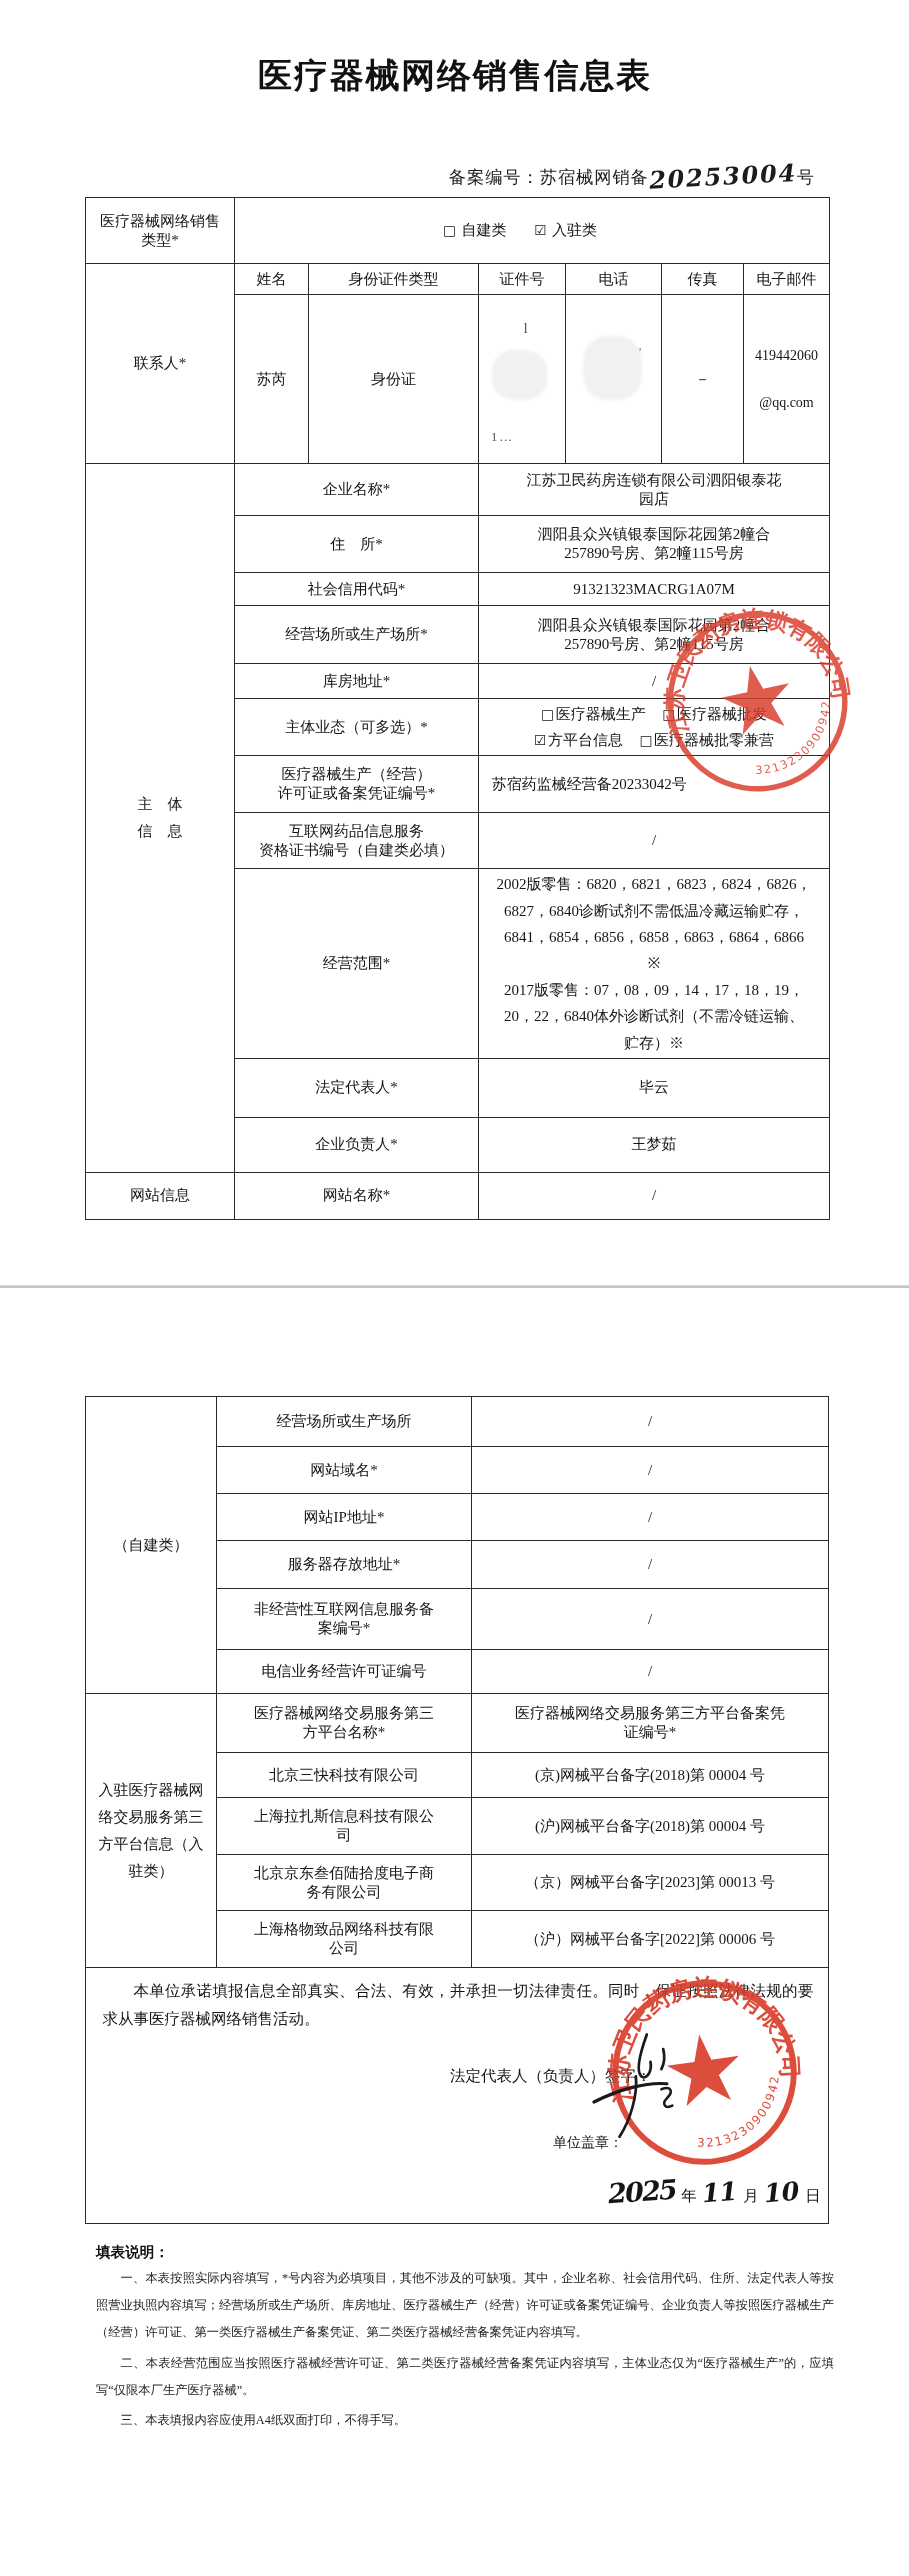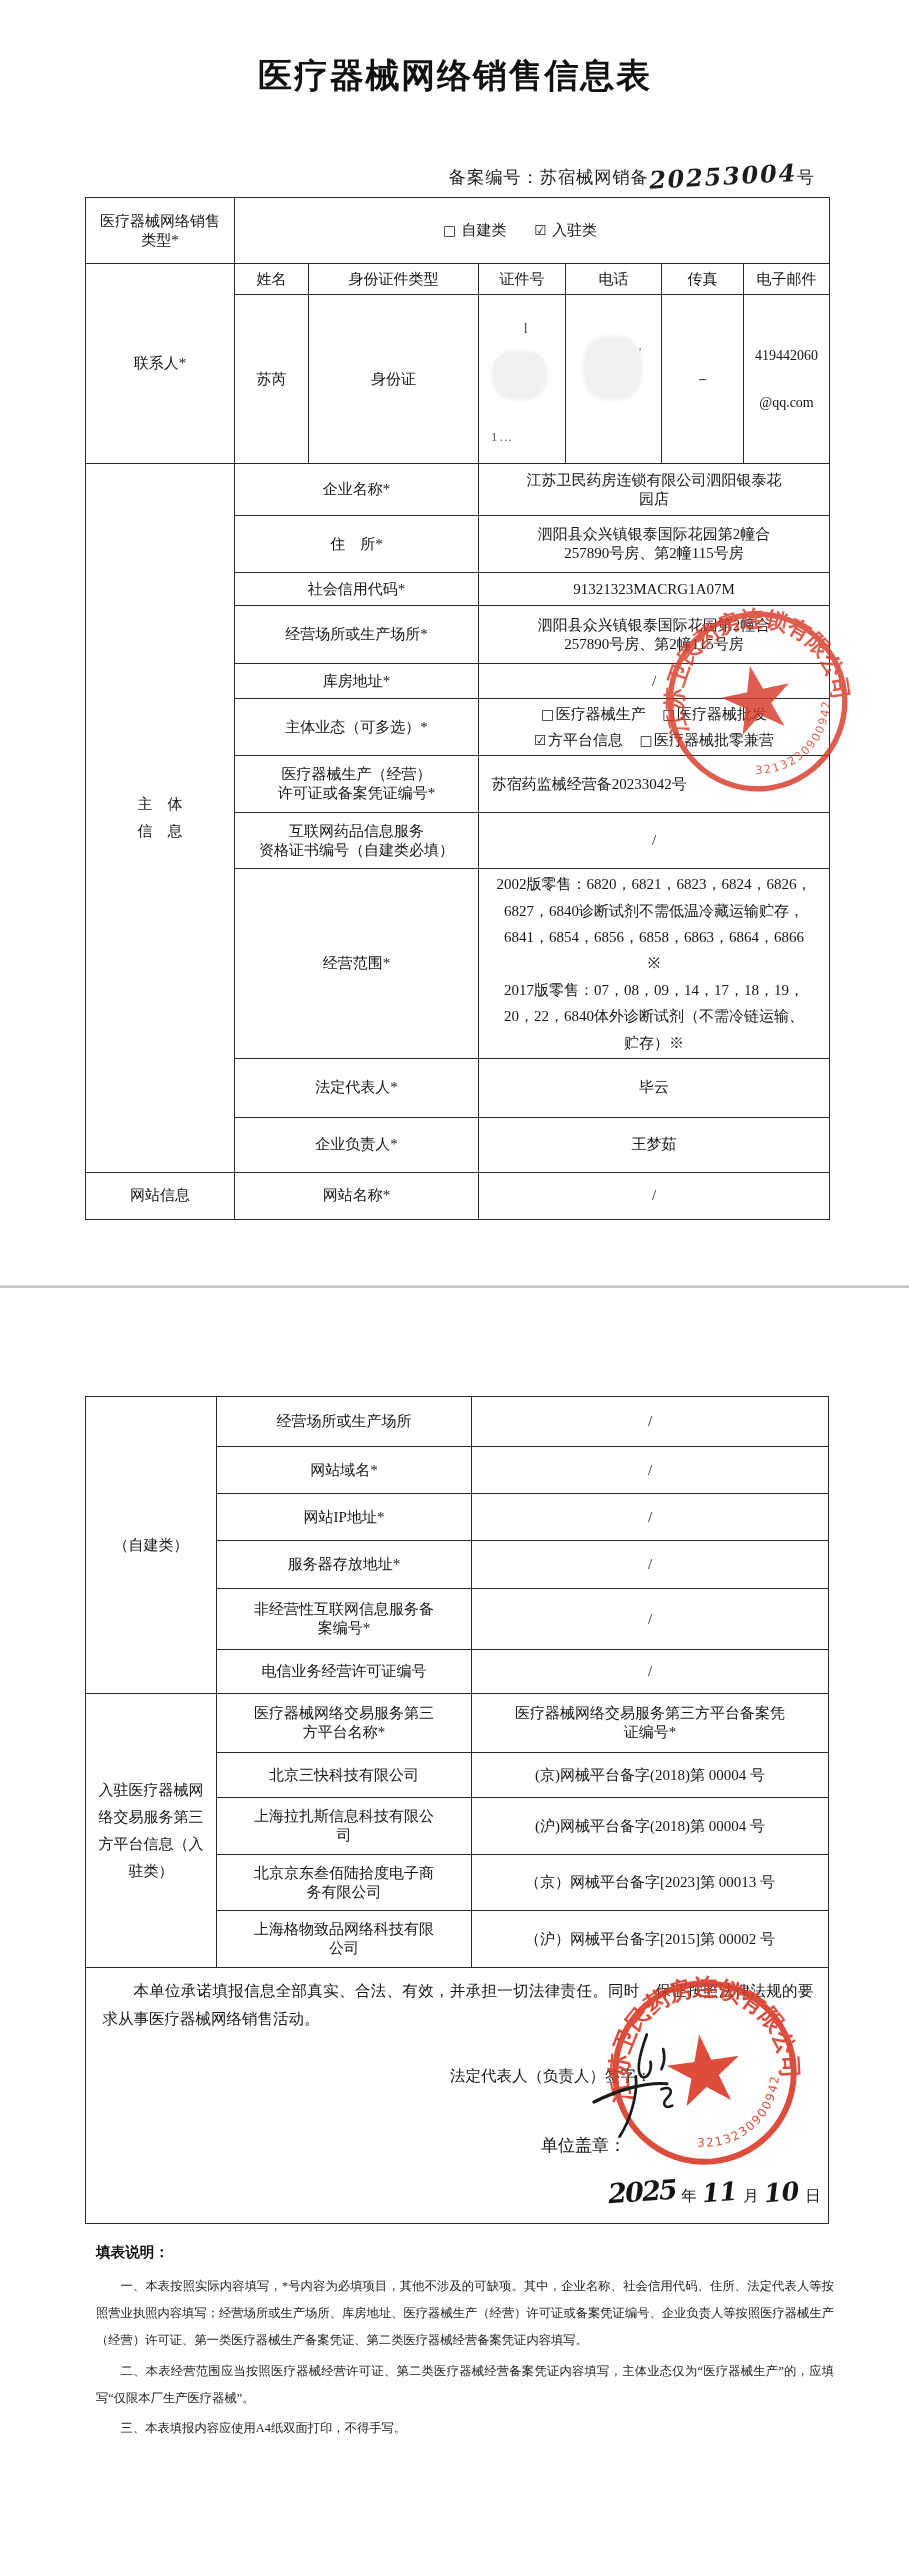--- a/index.html
+++ b/index.html
@@ -23,27 +23,27 @@
   .email-wrap { display:inline-block; width:66px; word-break:break-all; font-size:14px; }
   .bigline { line-height:27px; }
   .remn-top { position:absolute; left:52%; top:25.5px; font-size:13.7px; color:#444; }
   .remn-bot { position:absolute; left:14%; bottom:18px; font-size:12.8px; color:#555; letter-spacing:1.8px; }
   .smudge { position:absolute; background:#f1f1f1; border-radius:40%; filter:blur(1.8px); }
   .phone-mark { position:absolute; right:20%; top:50px; color:#777; font-size:12px; }
   .pagebreak { left:0; top:1285px; width:910px; height:2.7px; background:linear-gradient(#d8d8d8,#bfbfbf); }
   .decl-cell { position:relative; vertical-align:top; text-align:left; }
   .decl-par { position:absolute; left:16.4px; right:14.6px; top:9px; font-size:15.5px; line-height:28px; text-align:justify; text-indent:2em; }
   .sign-line { position:absolute; left:364px; top:98px; font-size:15.5px; }
-  .seal-line { position:absolute; left:455px; top:166px; font-size:17px; }
+  .seal-line { position:absolute; left:467px; top:166px; font-size:14px; }
   .date-line { position:absolute; right:7.3px; top:208px; font-size:15.5px; white-space:nowrap; }
   .date-line .hand { font-size:25.5px; margin:0 5.5px; transform:rotate(-4deg); }
   .date-line .hand.year { font-size:27px; letter-spacing:-1.8px; }
   .stamp { pointer-events:none; }
   .notes { left:96px; top:2243px; width:738px; }
-  .notes h4 { font-size:14.6px; font-weight:700; margin-bottom:11px; color:#111; }
+  .notes h4 { font-size:14.6px; font-weight:700; margin-bottom:3px; color:#111; }
   .notes p { font-size:12.3px; line-height:27px; text-align:justify; text-indent:2em; color:#222; margin-bottom:3.6px; }
   .sig-svg { overflow:visible; }
 </style>
 </head>
 <body>
 
 <div class="sheet">
 
   <div class="abs title">医疗器械网络销售信息表</div>
 
@@ -232,21 +232,21 @@
       <td>(沪)网械平台备字(2018)第 00004 号</td>
     </tr>
     <tr style="height:56px">
       <td class="pre">北京京东叁佰陆拾度电子商
 务有限公司</td>
       <td>（京）网械平台备字[2023]第 00013 号</td>
     </tr>
     <tr style="height:57px">
       <td class="pre">上海格物致品网络科技有限
 公司</td>
-      <td>（沪）网械平台备字[2015]第 00002 号</td>
+      <td>（沪）网械平台备字[2022]第 00006 号</td>
     </tr>
     <tr style="height:256px">
       <td colspan="3" class="decl-cell">
         <div class="decl-par">本单位承诺填报信息全部真实、合法、有效，并承担一切法律责任。同时，保证按照法律法规的要求从事医疗器械网络销售活动。</div>
         <div class="sign-line">法定代表人（负责人）签字：</div>
         <div class="seal-line">单位盖章：</div>
         <div class="date-line">
           <span class="hand year">2025</span><span>年</span><span class="hand">11</span><span>月</span><span class="hand">10</span><span>日</span>
         </div>
       </td>

